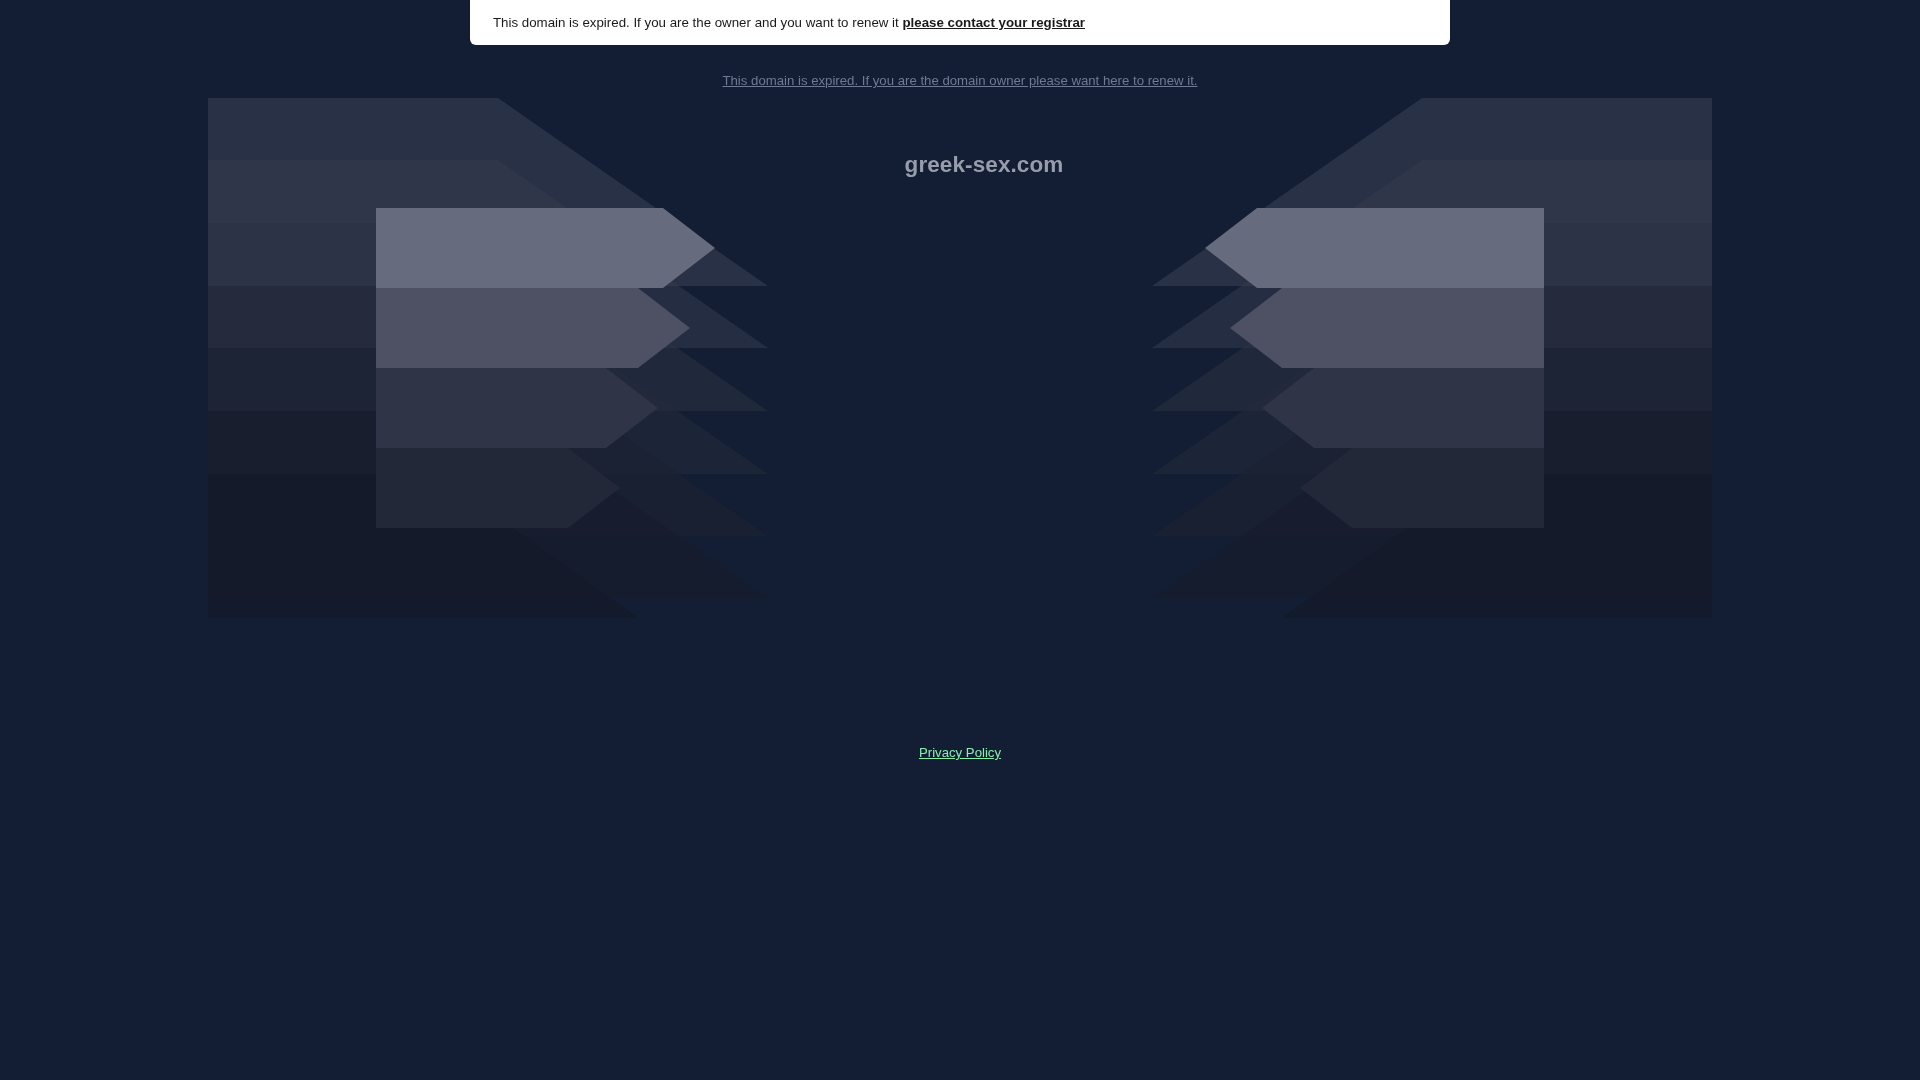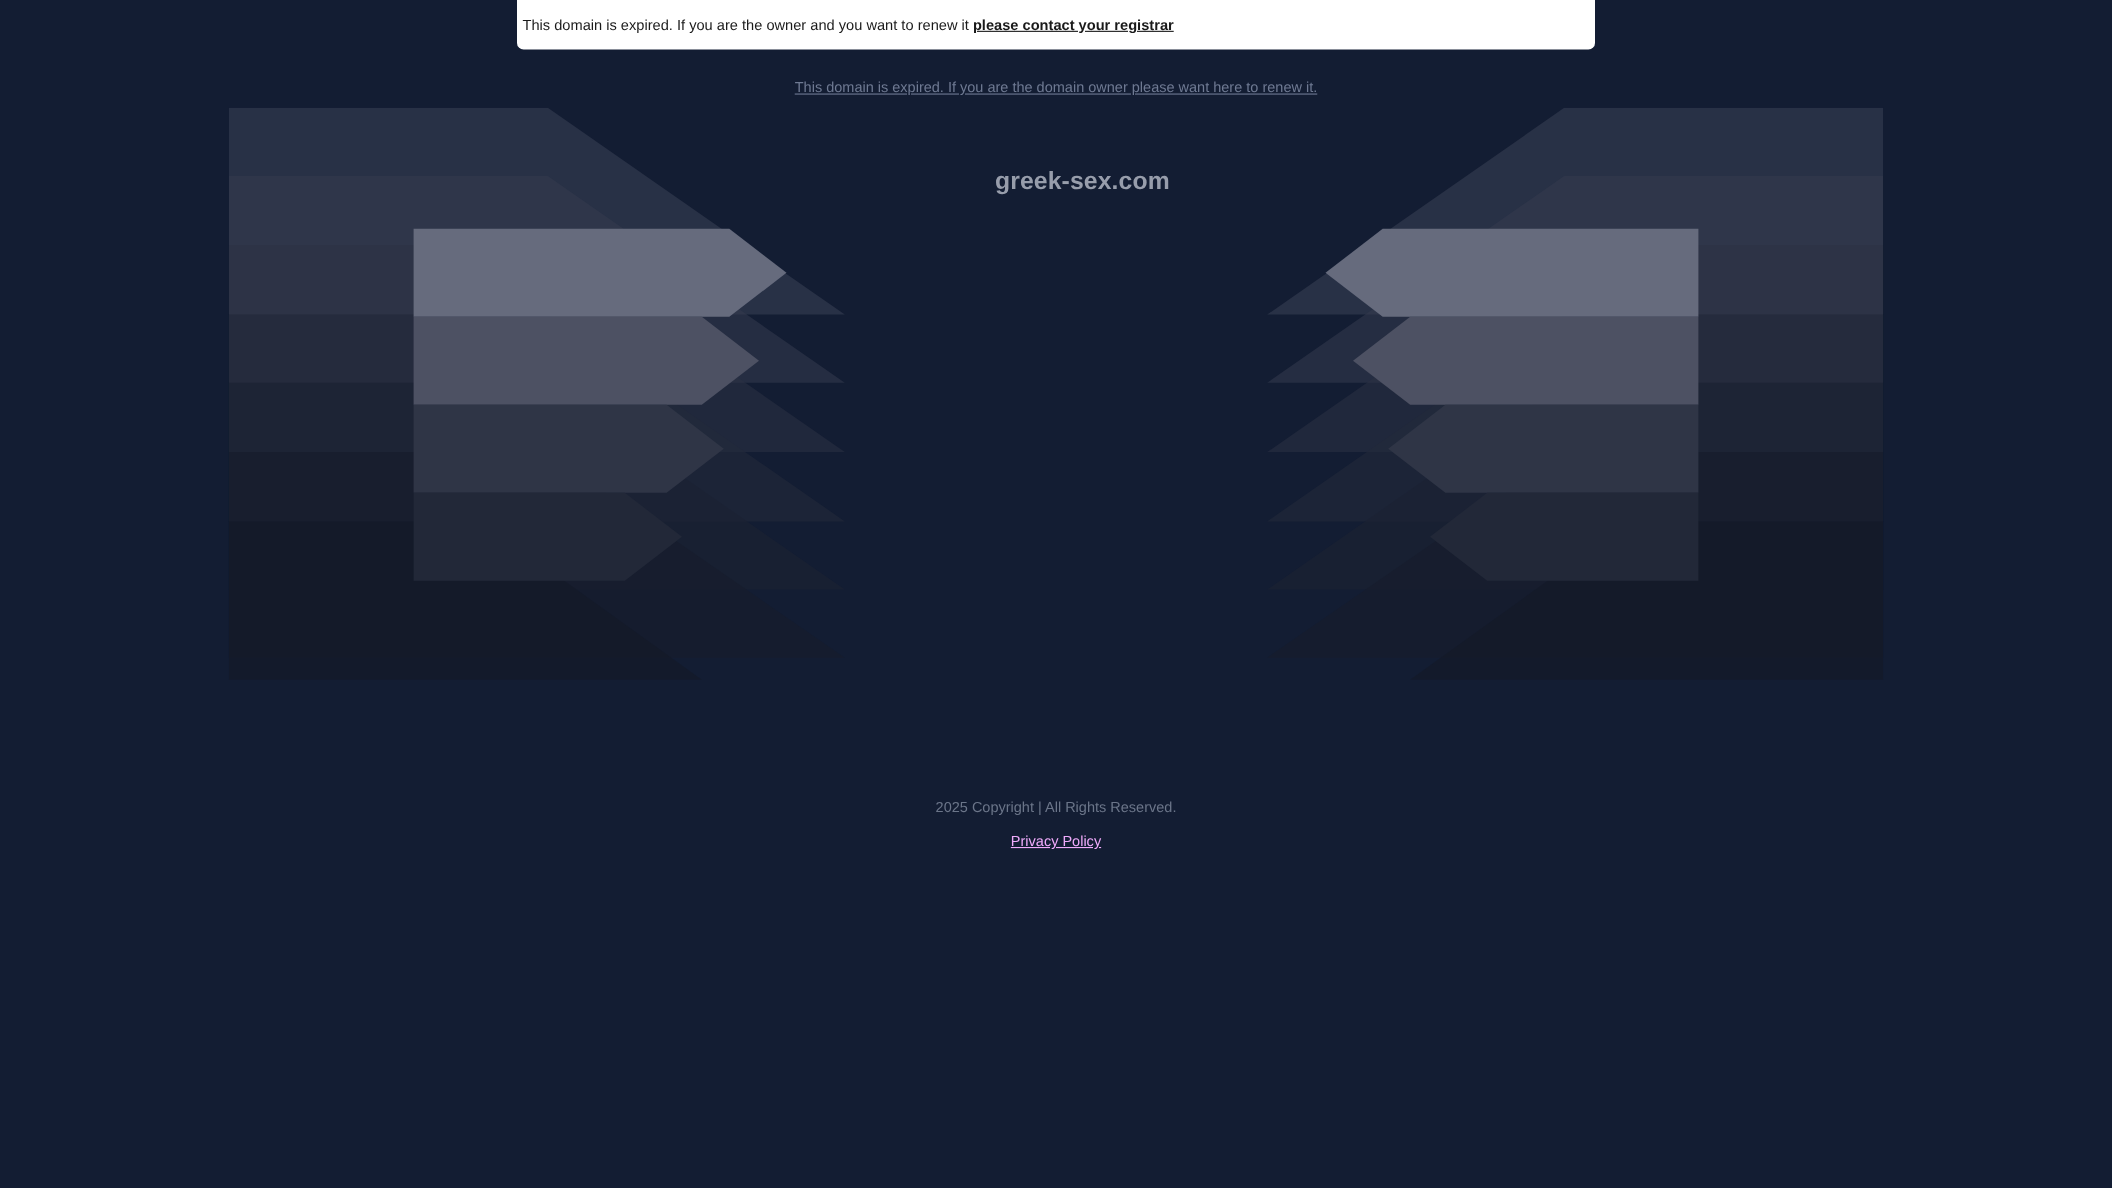--- a/index.html
+++ b/index.html
@@ -25,21 +25,21 @@
     height: 45px;
     background: #ffffff;
     border-bottom-left-radius: 6px;
     border-bottom-right-radius: 6px;
     box-sizing: border-box;
     display: flex;
     align-items: center;
     z-index: 40;
   }
   #registrar-banner .banner-text {
-    padding-left: 5px;
+    padding-left: 23px;
     font-size: 13.3px;
     line-height: 1;
     color: #1a1a1a;
     white-space: nowrap;
   }
   #registrar-banner .banner-link {
     color: #1a1a1a;
     text-decoration: underline;
     font-weight: 600;
     cursor: pointer;
@@ -103,21 +103,21 @@
   #footer .copyright {
     font-size: 13.2px;
     color: #6b7589;
     line-height: 1;
   }
   #footer .privacy-wrap {
     margin-top: 16px;
   }
   #footer .privacy-link {
     font-size: 13.2px;
-    color: #f0abfc;
+    color: #86efac;
     text-decoration: underline;
     cursor: pointer;
     text-align: center;
   }
 </style>
 </head>
 <body>
 
 <div id="registrar-banner">
   <div class="banner-text"><span>This domain is expired. If you are the owner and you want to renew it </span><a class="banner-link" href="#">please contact your registrar</a></div>
@@ -162,17 +162,16 @@
     <g>
       <polygon points="1336,110 1049,110 997,150 1049,190 1336,190" fill="#666b7d"></polygon>
       <polygon points="1336,190 1074,190 1022,230 1074,270 1336,270" fill="#4d5163"></polygon>
       <polygon points="1336,270 1106,270 1054,310 1106,350 1336,350" fill="#2f3546"></polygon>
       <polygon points="1336,350 1144,350 1092,390 1144,430 1336,430" fill="#222838"></polygon>
     </g>
   </svg>
 </div>
 
 <div id="footer">
-  <div class="copyright">2025 Copyright | All Rights Reserved.</div>
   <div class="privacy-wrap">
     <a class="privacy-link" href="#">Privacy Policy</a>
   </div>
 </div>
 
 </body></html>

